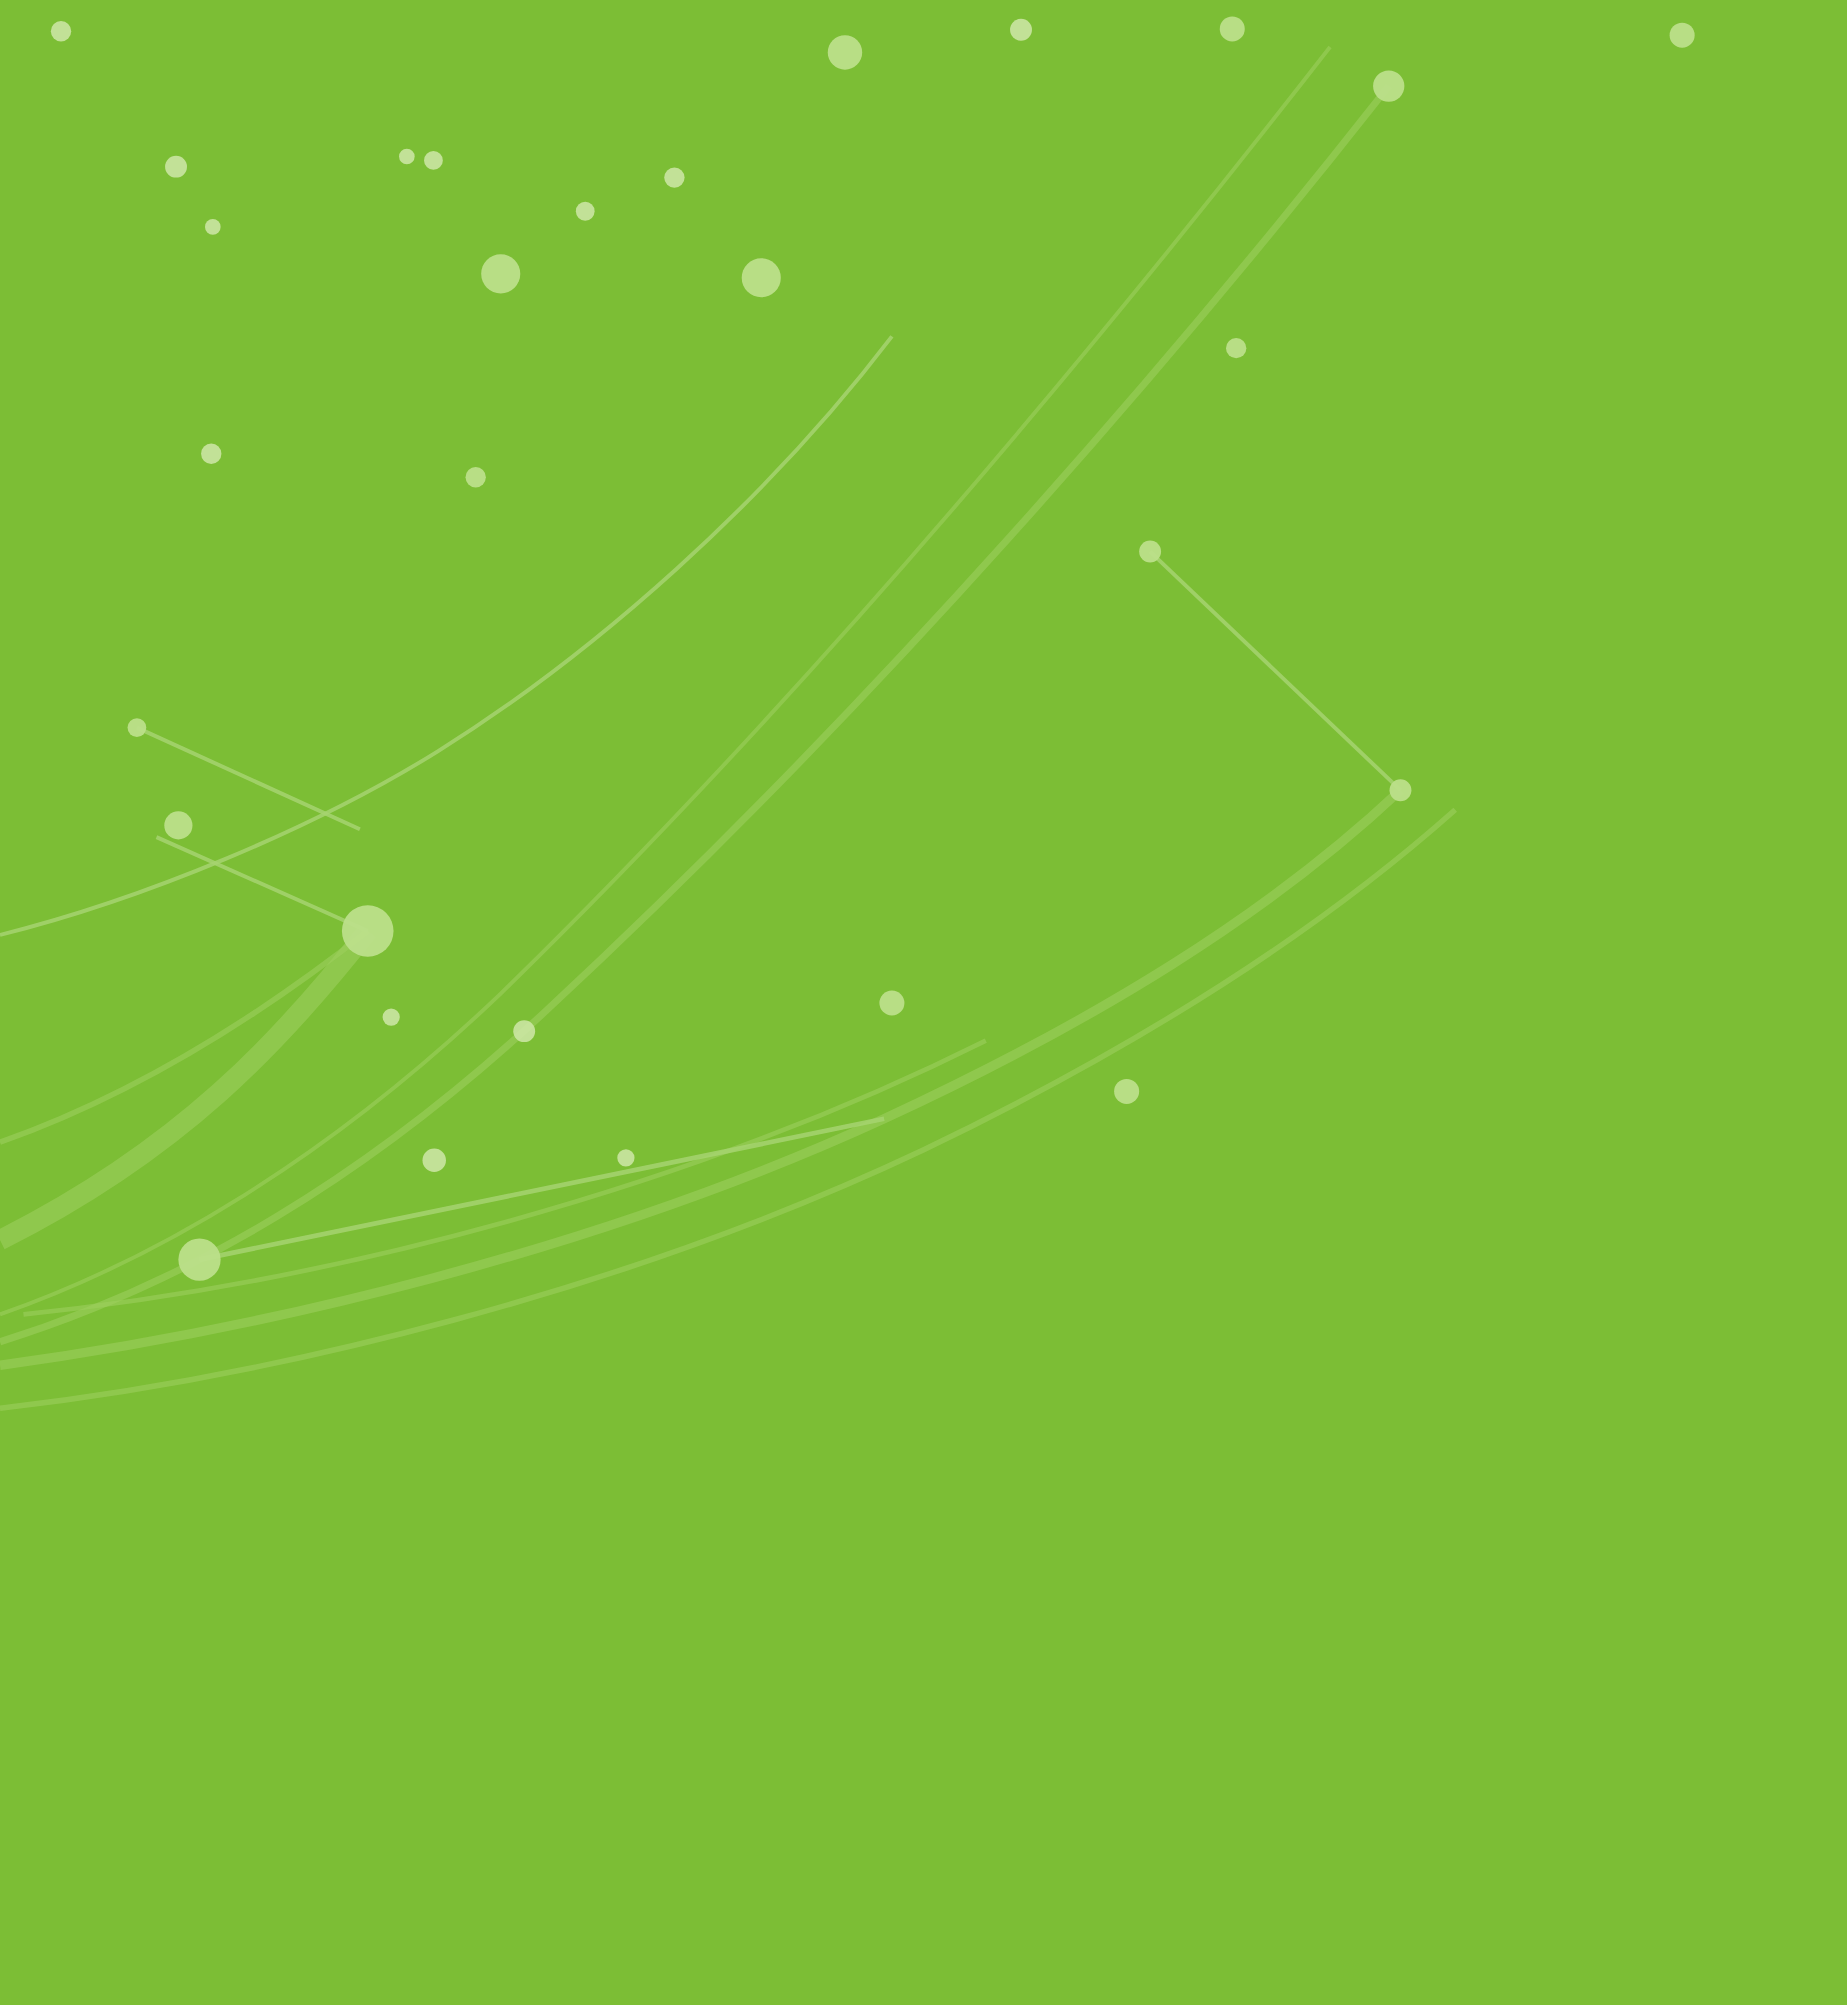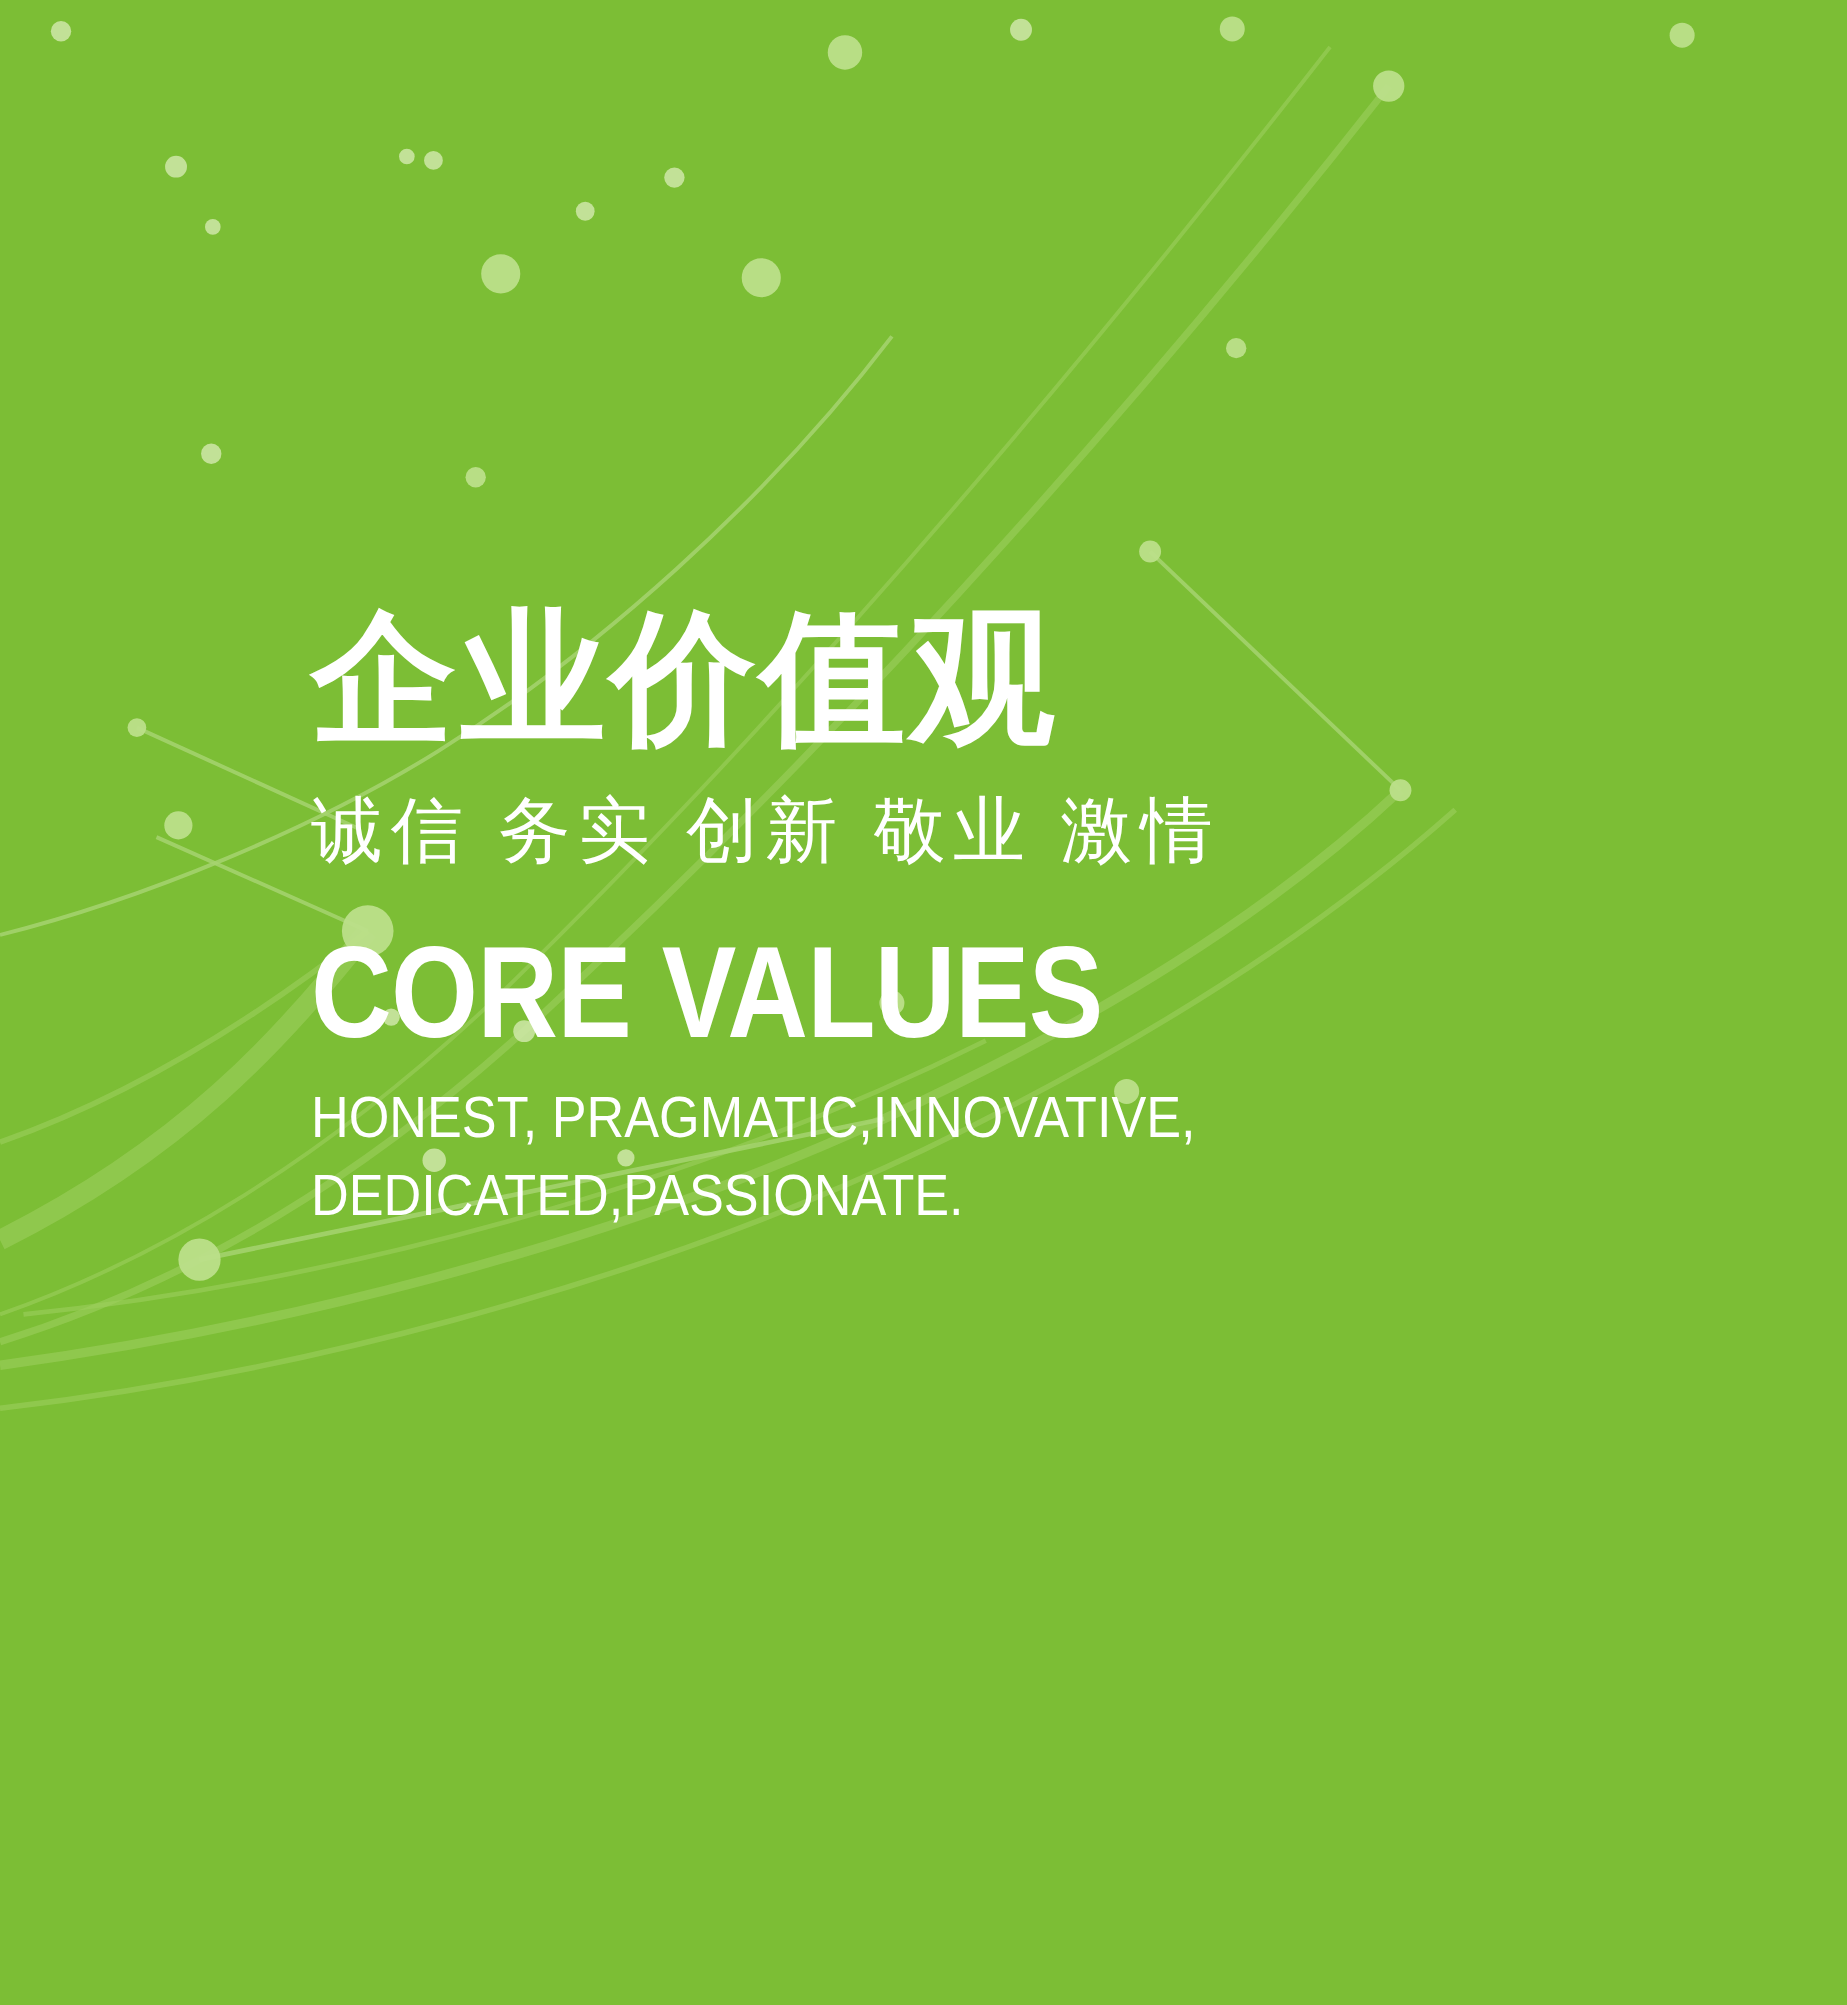--- a/index.html
+++ b/index.html
@@ -124,28 +124,14 @@
     <circle class="nd" cx="255" cy="1610" r="27"></circle>
     <circle class="nd" cx="1140" cy="1282" r="16"></circle>
     <circle class="nd" cx="1440" cy="1395" r="16"></circle>
     <circle class="ndS" cx="555" cy="1483" r="15"></circle>
     <circle class="ndS" cx="670" cy="1318" r="14"></circle>
     <circle class="ndS" cx="500" cy="1300" r="11"></circle>
     <circle class="ndS" cx="800" cy="1480" r="11"></circle>
     <circle class="nd" cx="1790" cy="1010" r="14"></circle>
   </svg>
 
-  <div id="content">
-
-    <h1 class="heading-cn">企业价值观</h1>
-
-    <h2 class="subheading-cn">诚信 务实 创新 敬业 激情</h2>
-
-    <div class="heading-en">CORE VALUES</div>
-
-    <div class="sub-en">
-      <div>HONEST, PRAGMATIC,INNOVATIVE,</div>
-      <div>DEDICATED,PASSIONATE.</div>
-    </div>
-
-  </div>
 </div>
 
 
 </body></html>

